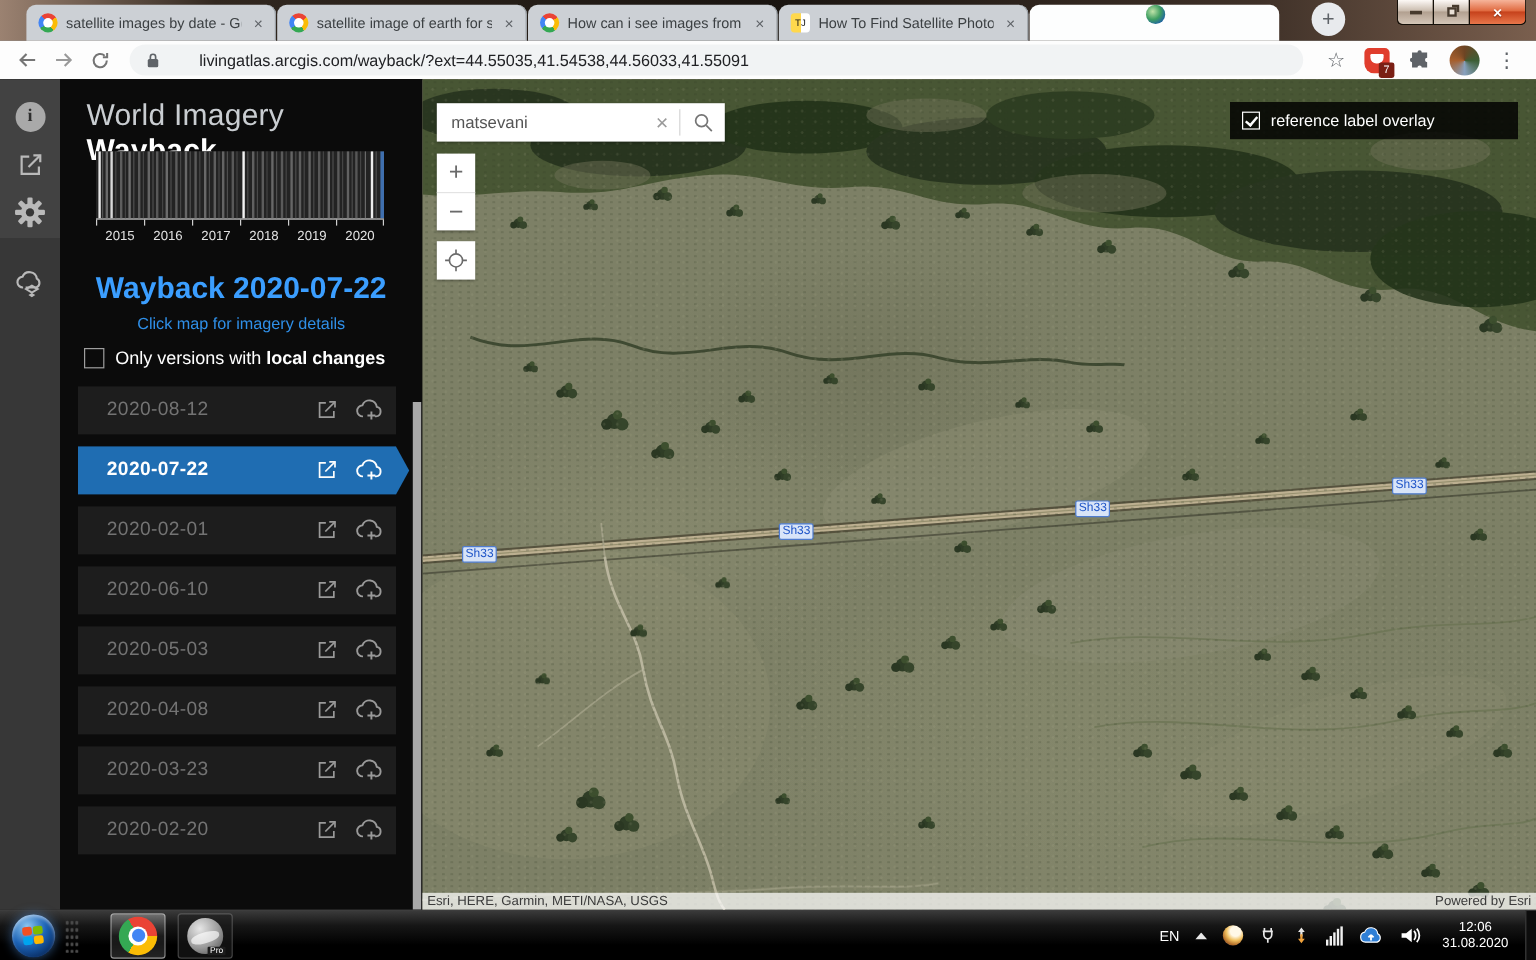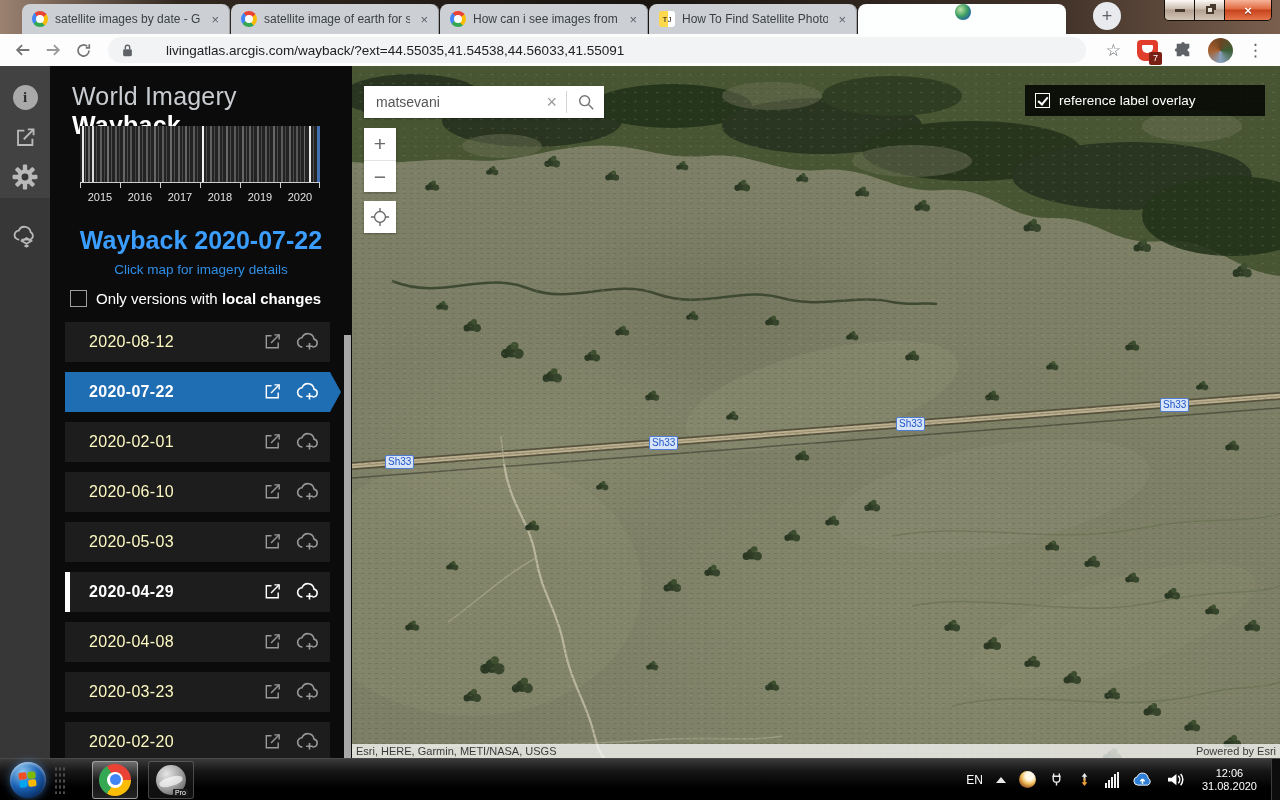--- a/index.html
+++ b/index.html
@@ -69,21 +69,21 @@
   .tl-axis b { position:absolute; top:0; width:1px; height:5px; background:#cfcfcf; }
   .tl-years { display:flex; justify-content:space-around; margin-top:3px; font-size:11px; color:#e2e2e2; }
   .side-heading { position:absolute; top:160px; left:0; width:100%; text-align:center; font-size:25px; color:#3b9eff; font-weight:700; }
   .side-sub { position:absolute; top:196px; left:0; width:100%; text-align:center; font-size:13.5px; color:#2f8fe8; }
   .filter { position:absolute; top:224px; left:20px; display:flex; align-items:center; gap:9px; color:#fff; font-size:15px; }
   .cb { width:17px; height:17px; border:1px solid #9f9f9f; flex:0 0 17px; }
   .cb.checked::after { content:""; display:block; width:5px; height:9px; border-right:2px solid #fff; border-bottom:2px solid #fff;
     transform:rotate(40deg); margin:1px 0 0 5px; }
   .datelist { position:absolute; top:256px; left:15px; width:265px; }
   .daterow { position:relative; height:40px; margin-bottom:10px; background:#1d1d1d; display:flex; align-items:center;
-    padding-left:24px; color:#fef9c3; font-size:16px; letter-spacing:.3px; cursor:pointer; }
+    padding-left:24px; color:#737373; font-size:16px; letter-spacing:.3px; cursor:pointer; }
   .daterow .ric { position:absolute; color:#999; }
   .daterow .ric.share { right:48px; top:10px; }
   .daterow .ric.cloudadd { right:10px; top:9px; }
   .daterow.selected { background:#1f6db2; color:#fff; font-weight:bold; }
   .daterow.selected .ric { color:#fff; }
   .daterow.selected::after { content:""; position:absolute; right:-11px; top:0; border-top:20px solid transparent;
     border-bottom:20px solid transparent; border-left:11px solid #1f6db2; }
   .daterow.local-change { color:#fff; font-weight:bold; }
   .daterow.local-change .ric { color:#fff; }
   .daterow.local-change::before { content:""; position:absolute; left:0; top:0; bottom:0; width:5px; background:#fff; }
@@ -437,36 +437,20 @@
             </span>
           <span class="ric cloudadd">
               <svg width="24" height="21" viewBox="0 0 24 20" fill="none" stroke="currentColor" stroke-width="1.6">
                 <path d="M6.5 15.5a4.6 4.6 0 0 1-.5-9.2A6.2 6.2 0 0 1 18 7.6a4 4 0 0 1-.6 7.9h-1"></path>
                 <path d="M13.5 11.5v6.5M10.2 14.8h6.6"></path>
               </svg>
             </span>
         </div>
         <div class="daterow">
           <span>2020-05-03</span>
-          <span class="ric share">
-              <svg width="19" height="19" viewBox="0 0 20 20" fill="none" stroke="currentColor" stroke-width="1.5">
-                <path d="M9 4H3.5v12.5H16V11"></path>
-                <path d="M12 3h5v5"></path>
-                <path d="M17 3l-8.5 8.5"></path>
-              </svg>
-            </span>
-          <span class="ric cloudadd">
-              <svg width="24" height="21" viewBox="0 0 24 20" fill="none" stroke="currentColor" stroke-width="1.6">
-                <path d="M6.5 15.5a4.6 4.6 0 0 1-.5-9.2A6.2 6.2 0 0 1 18 7.6a4 4 0 0 1-.6 7.9h-1"></path>
-                <path d="M13.5 11.5v6.5M10.2 14.8h6.6"></path>
-              </svg>
-            </span>
-        </div>
-        <div class="daterow local-change">
-          <span>2020-04-29</span>
           <span class="ric share">
               <svg width="19" height="19" viewBox="0 0 20 20" fill="none" stroke="currentColor" stroke-width="1.5">
                 <path d="M9 4H3.5v12.5H16V11"></path>
                 <path d="M12 3h5v5"></path>
                 <path d="M17 3l-8.5 8.5"></path>
               </svg>
             </span>
           <span class="ric cloudadd">
               <svg width="24" height="21" viewBox="0 0 24 20" fill="none" stroke="currentColor" stroke-width="1.6">
                 <path d="M6.5 15.5a4.6 4.6 0 0 1-.5-9.2A6.2 6.2 0 0 1 18 7.6a4 4 0 0 1-.6 7.9h-1"></path>

